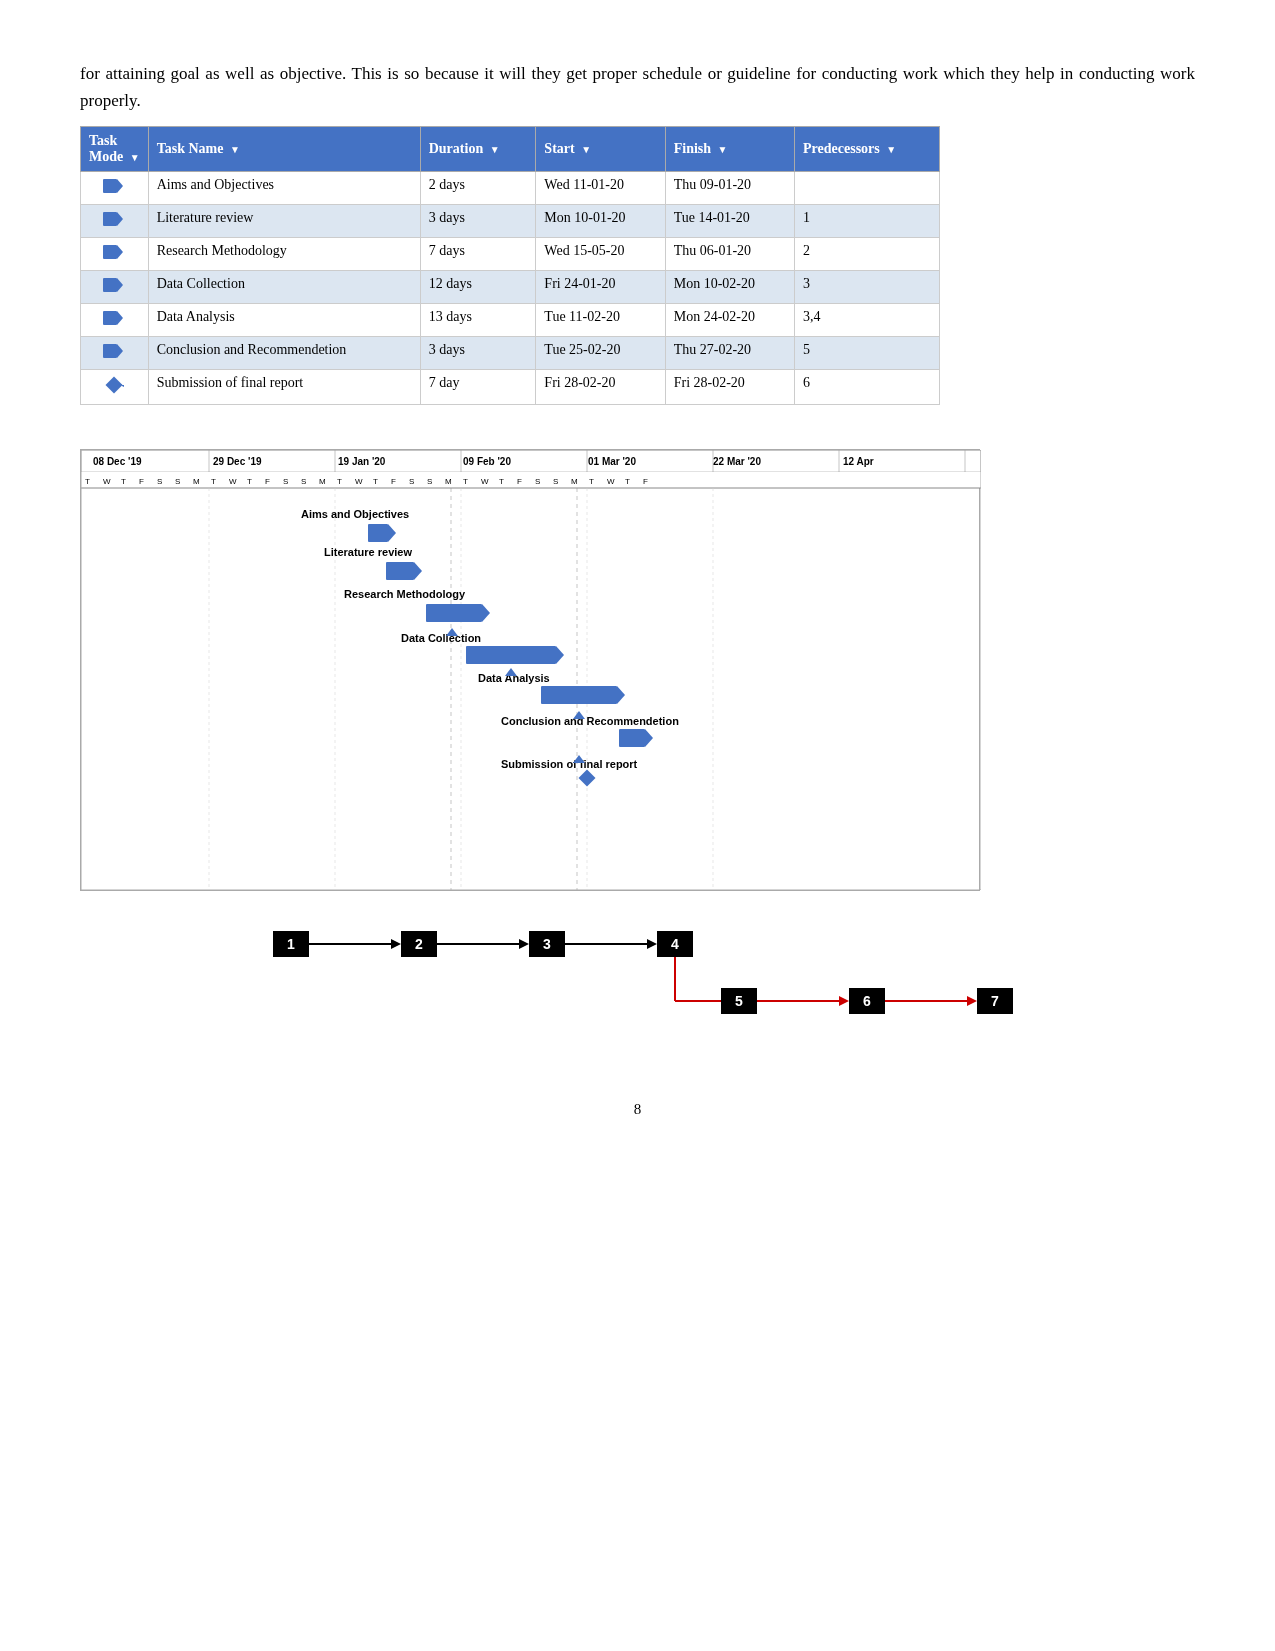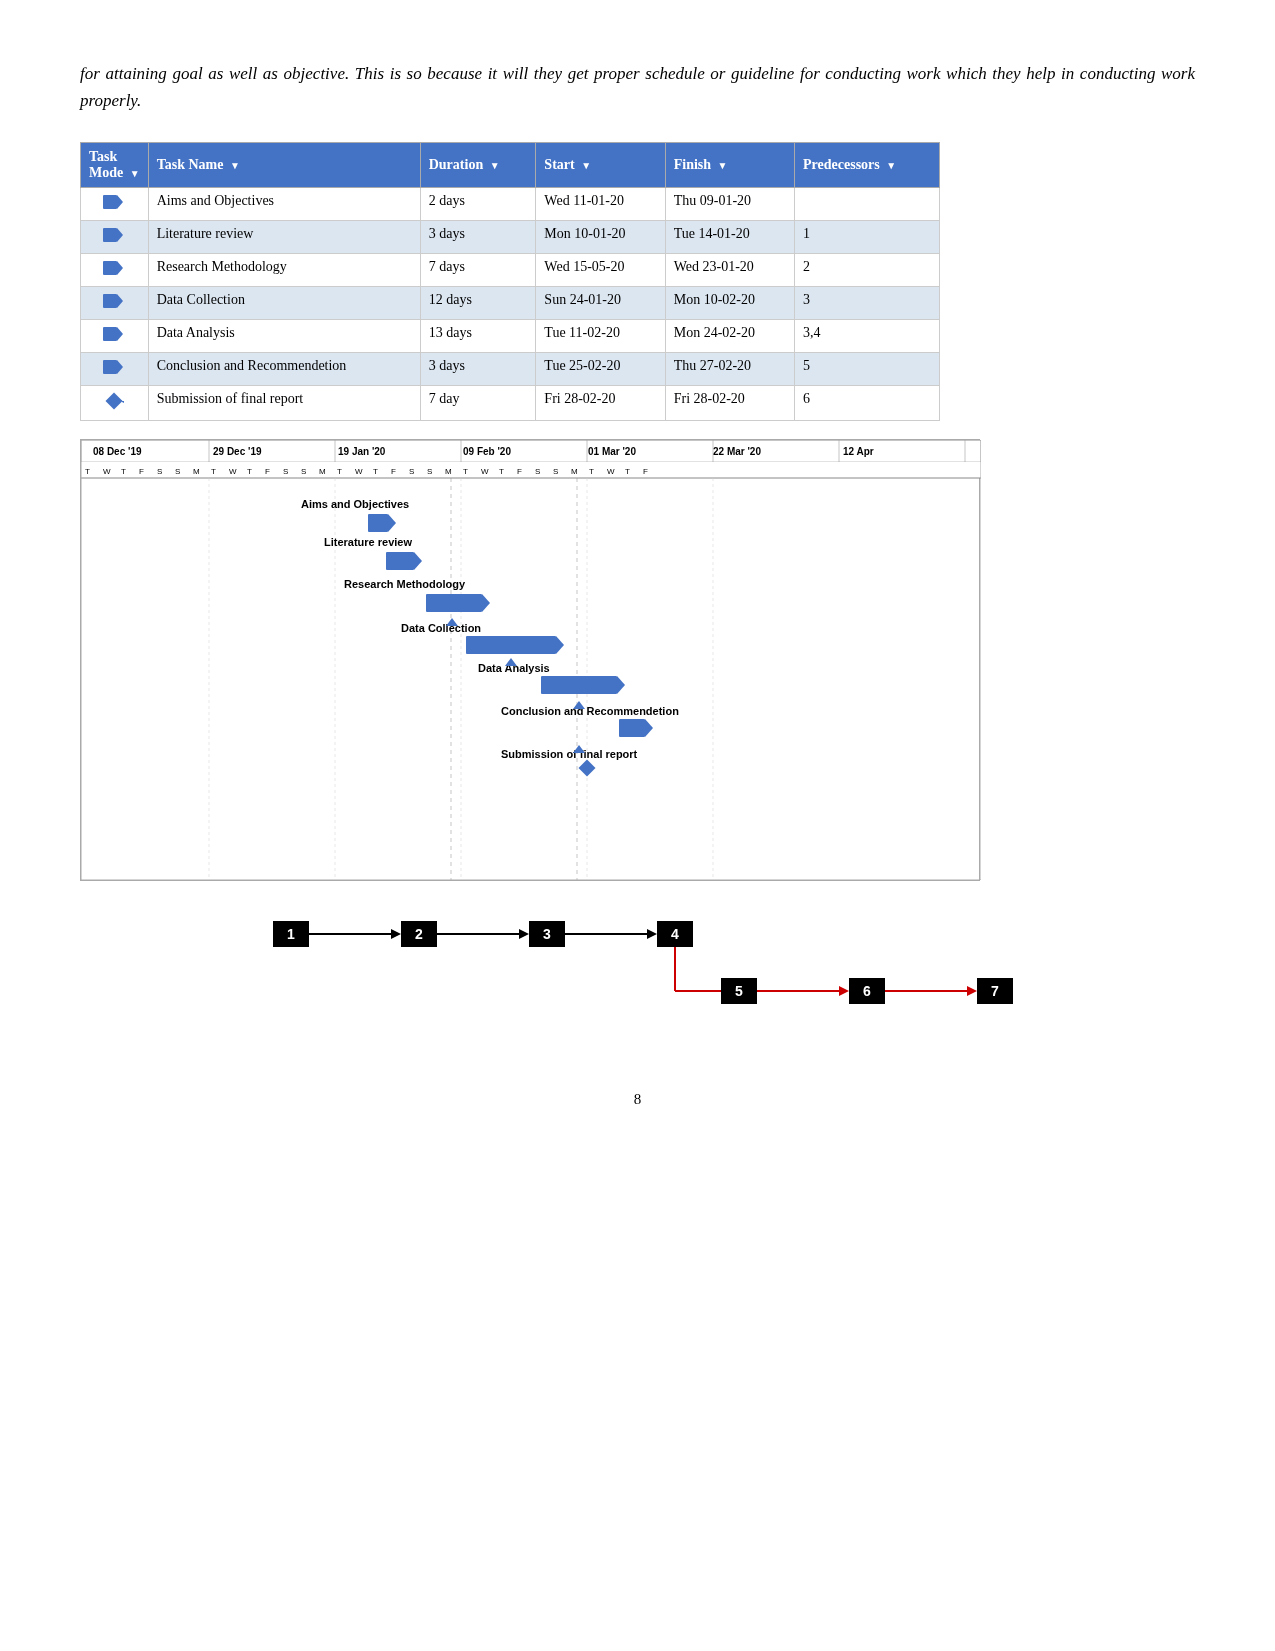--- a/index.html
+++ b/index.html
@@ -9,30 +9,29 @@
       width: 1275px;
       min-height: 1651px;
       padding: 60px 80px;
       font-size: 17px;
       color: #000;
     }
 
     .intro-text {
       text-align: justify;
       line-height: 1.6;
-      margin-bottom: 28px;
-      font-style: italic;
+      margin-bottom: 12px;
     }
 
     
     .project-table {
       border-collapse: collapse;
       width: 100%;
       max-width: 860px;
-      margin-bottom: 18px;
+      margin-bottom: 44px;
       font-size: 14px;
     }
     .project-table th {
       background: #4472c4;
       color: #fff;
       padding: 6px 8px;
       border: 1px solid #aaa;
       text-align: left;
       font-weight: bold;
       white-space: nowrap;
@@ -131,31 +130,31 @@
         <td>1</td>
       </tr>
       <tr>
         <td class="task-mode-cell"><svg width="22" height="18">
             <rect x="0" y="2" width="14" height="14" fill="#4472c4" rx="1"></rect>
             <polygon points="14,2 20,9 14,16" fill="#4472c4"></polygon>
           </svg></td>
         <td>Research Methodology</td>
         <td>7 days</td>
         <td>Wed 15-05-20</td>
-        <td>Wed 23-01-20</td>
+        <td>Thu 06-01-20</td>
         <td>2</td>
       </tr>
       <tr>
         <td class="task-mode-cell"><svg width="22" height="18">
             <rect x="0" y="2" width="14" height="14" fill="#4472c4" rx="1"></rect>
             <polygon points="14,2 20,9 14,16" fill="#4472c4"></polygon>
           </svg></td>
         <td>Data Collection</td>
         <td>12 days</td>
-        <td>Sun 24-01-20</td>
+        <td>Fri 24-01-20</td>
         <td>Mon 10-02-20</td>
         <td>3</td>
       </tr>
       <tr>
         <td class="task-mode-cell"><svg width="22" height="18">
             <rect x="0" y="2" width="14" height="14" fill="#4472c4" rx="1"></rect>
             <polygon points="14,2 20,9 14,16" fill="#4472c4"></polygon>
           </svg></td>
         <td>Data Analysis</td>
         <td>13 days</td>

